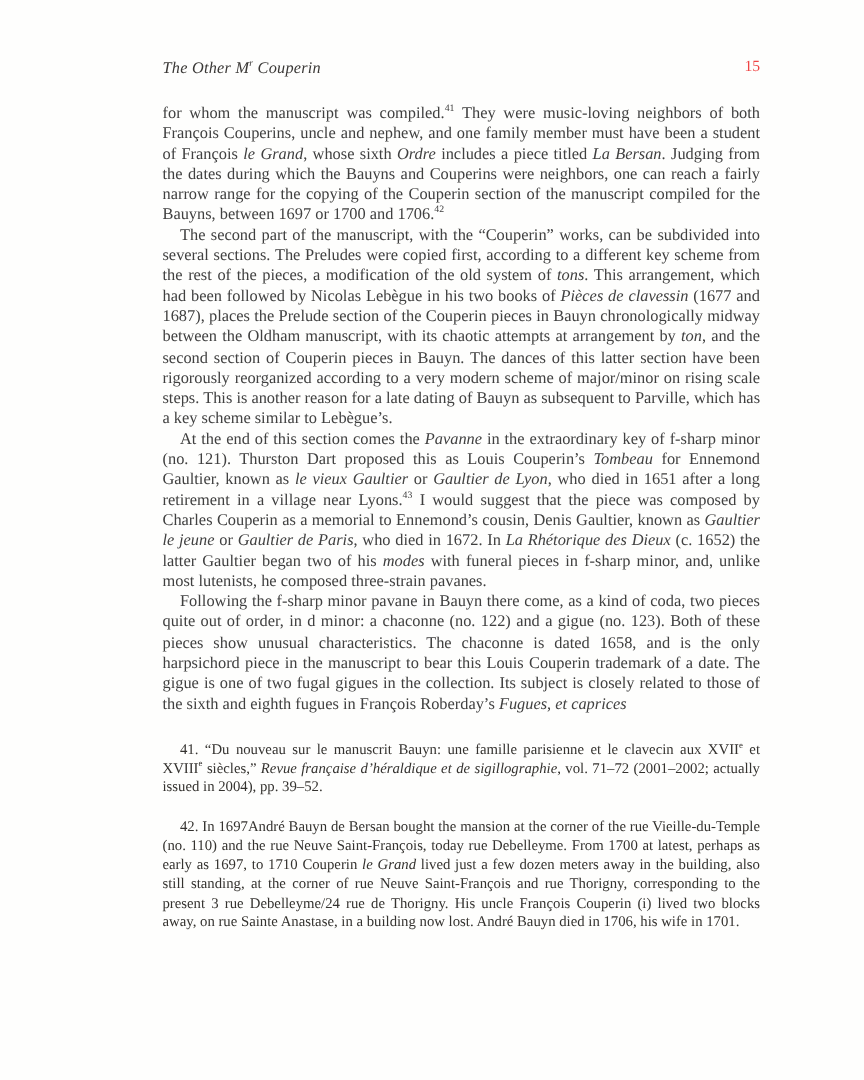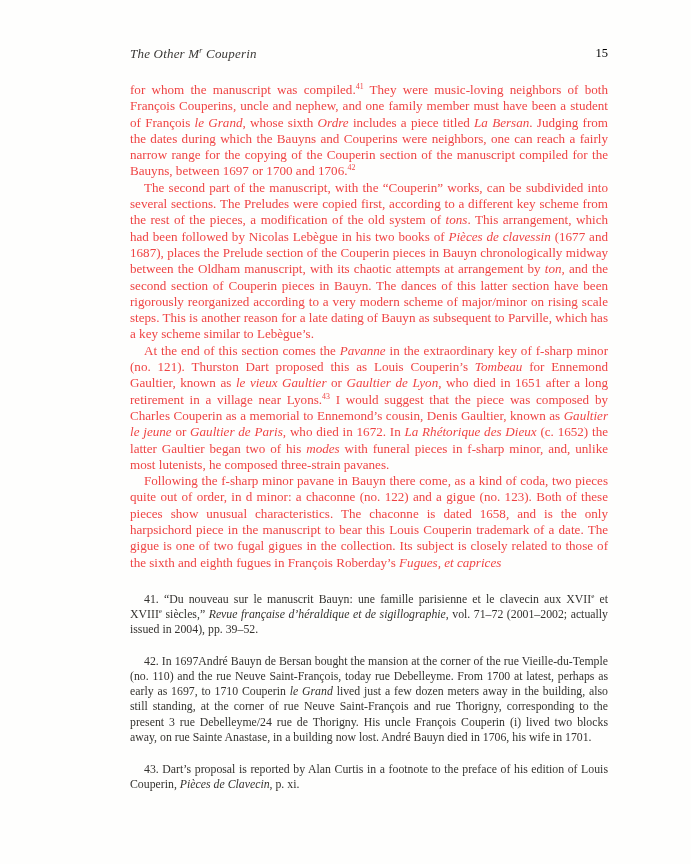--- a/index.html
+++ b/index.html
@@ -26,28 +26,28 @@
     color: #3a3836;
     margin-bottom: 20px;
   }
   .head-title {
     font-style: italic;
     letter-spacing: 0.2px;
   }
   .page-number {
     font-style: normal;
     font-size: 12.5px;
-    color: #000000;
+    color: #ef4444;
   }
   .body-text p {
     margin: 0;
     font-size: 13.1px;
     line-height: 16.3px;
     text-align: justify;
-    color: #ef4444;
+    color: #404040;
   }
   .body-text p.indent {
     text-indent: 14px;
   }
   .footnotes {
     margin-top: 21px;
   }
   .footnotes p {
     margin: 17px 0 11px 0;
     font-size: 11.8px;
@@ -75,15 +75,14 @@
   <main class="body-text">
       <p><span>for whom the manuscript was compiled.</span><sup>41</sup><span> They were music-loving neighbors of both François Couperins, uncle and nephew, and one family member must have been a student of François </span><span class="it">le Grand</span><span>, whose sixth </span><span class="it">Ordre</span><span> includes a piece titled </span><span class="it">La Bersan</span><span>. Judging from the dates during which the Bauyns and Couperins were neighbors, one can reach a fairly narrow range for the copying of the Couperin section of the manuscript compiled for the Bauyns, between 1697 or 1700 and 1706.</span><sup>42</sup></p>
       <p class="indent"><span>The second part of the manuscript, with the “Couperin” works, can be subdivided into several sections. The Preludes were copied first, according to a different key scheme from the rest of the pieces, a modification of the old system of </span><span class="it">tons</span><span>. This arrangement, which had been followed by Nicolas Lebègue in his two books of </span><span class="it">Pièces de clavessin</span><span> (1677 and 1687), places the Prelude section of the Couperin pieces in Bauyn chronologically midway between the Oldham manuscript, with its chaotic attempts at arrangement by </span><span class="it">ton</span><span>, and the second section of Couperin pieces in Bauyn. The dances of this latter section have been rigorously reorganized according to a very modern scheme of major/minor on rising scale steps. This is another reason for a late dating of Bauyn as subsequent to Parville, which has a key scheme similar to Lebègue’s.</span></p>
       <p class="indent"><span>At the end of this section comes the </span><span class="it">Pavanne</span><span> in the extraordinary key of f-sharp minor (no. 121). Thurston Dart proposed this as Louis Couperin’s </span><span class="it">Tombeau</span><span> for Ennemond Gaultier, known as </span><span class="it">le vieux Gaultier</span><span> or </span><span class="it">Gaultier de Lyon</span><span>, who died in 1651 after a long retirement in a village near Lyons.</span><sup>43</sup><span> I would suggest that the piece was composed by Charles Couperin as a memorial to Ennemond’s cousin, Denis Gaultier, known as </span><span class="it">Gaultier le jeune</span><span> or </span><span class="it">Gaultier de Paris</span><span>, who died in 1672. In </span><span class="it">La Rhétorique des Dieux</span><span> (c. 1652) the latter Gaultier began two of his </span><span class="it">modes</span><span> with funeral pieces in f-sharp minor, and, unlike most lutenists, he composed three-strain pavanes.</span></p>
       <p class="indent"><span>Following the f-sharp minor pavane in Bauyn there come, as a kind of coda, two pieces quite out of order, in d minor: a chaconne (no. 122) and a gigue (no. 123). Both of these pieces show unusual characteristics. The chaconne is dated 1658, and is the only harpsichord piece in the manuscript to bear this Louis Couperin trademark of a date. The gigue is one of two fugal gigues in the collection. Its subject is closely related to those of the sixth and eighth fugues in François Roberday’s </span><span class="it">Fugues, et caprices</span></p>
     </main>
 
   <section class="footnotes">
       <p><span>41. “Du nouveau sur le manuscrit Bauyn: une famille parisienne et le clavecin aux XVII</span><sup>e</sup><span> et XVIII</span><sup>e</sup><span> siècles,” </span><span class="it">Revue française d’héraldique et de sigillographie</span><span>, vol. 71–72 (2001–2002; actually issued in 2004), pp. 39–52.</span></p>
       <p><span>42. In 1697André Bauyn de Bersan bought the mansion at the corner of the rue Vieille-du-Temple (no. 110) and the rue Neuve Saint-François, today rue Debelleyme. From 1700 at latest, perhaps as early as 1697, to 1710 Couperin </span><span class="it">le Grand</span><span> lived just a few dozen meters away in the building, also still standing, at the corner of rue Neuve Saint-François and rue Thorigny, corresponding to the present 3 rue Debelleyme/24 rue de Thorigny. His uncle François Couperin (i) lived two blocks away, on rue Sainte Anastase, in a building now lost. André Bauyn died in 1706, his wife in 1701.</span></p>
-      <p><span>43. Dart’s proposal is reported by Alan Curtis in a footnote to the preface of his edition of Louis Couperin, </span><span class="it">Pièces de Clavecin</span><span>, p. xi.</span></p>
     </section>
 </div>
 
 </body></html>

